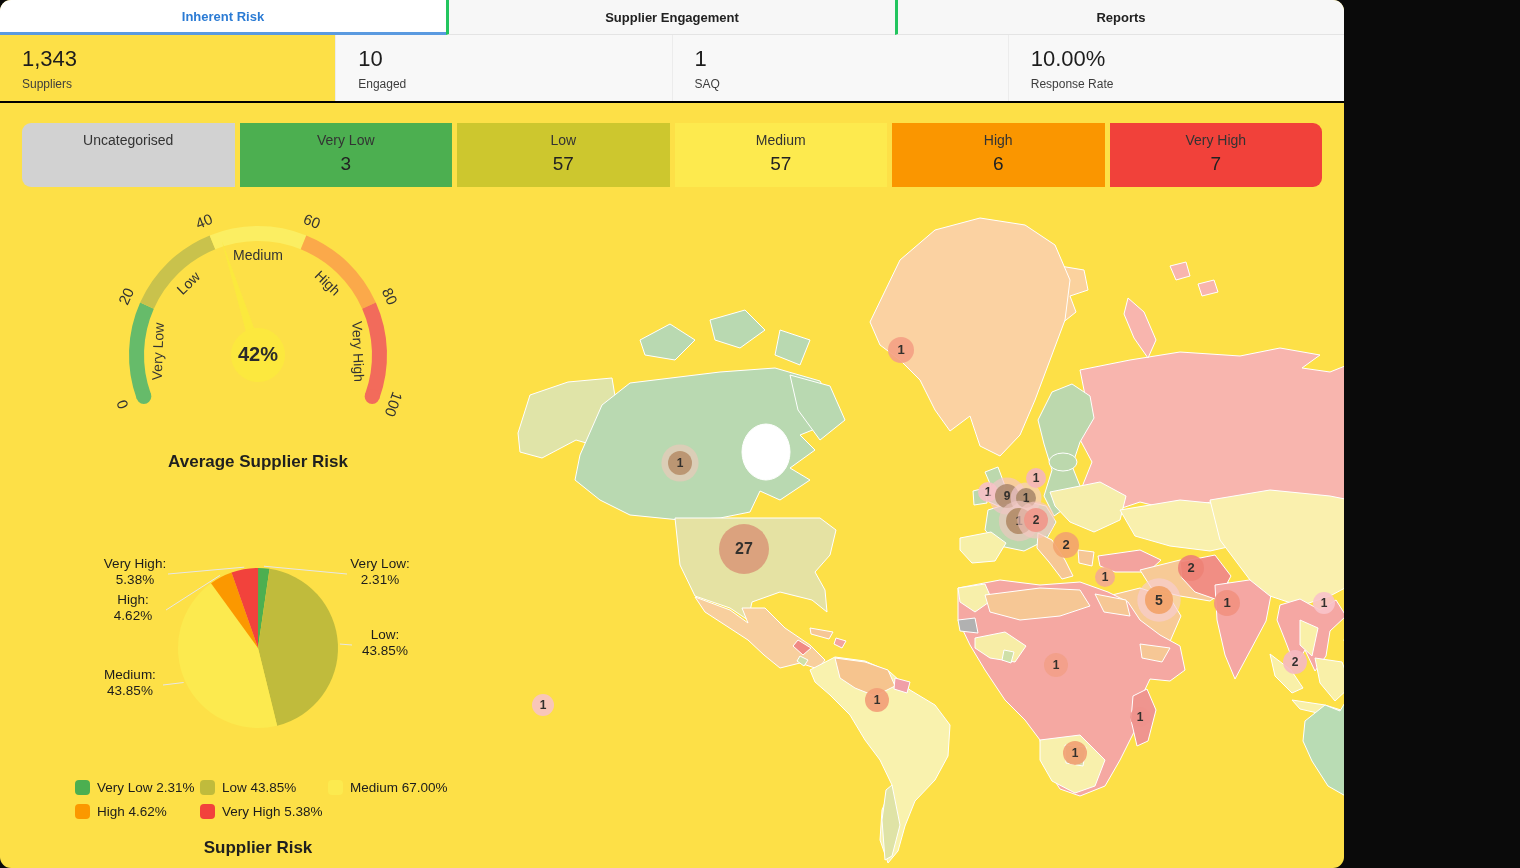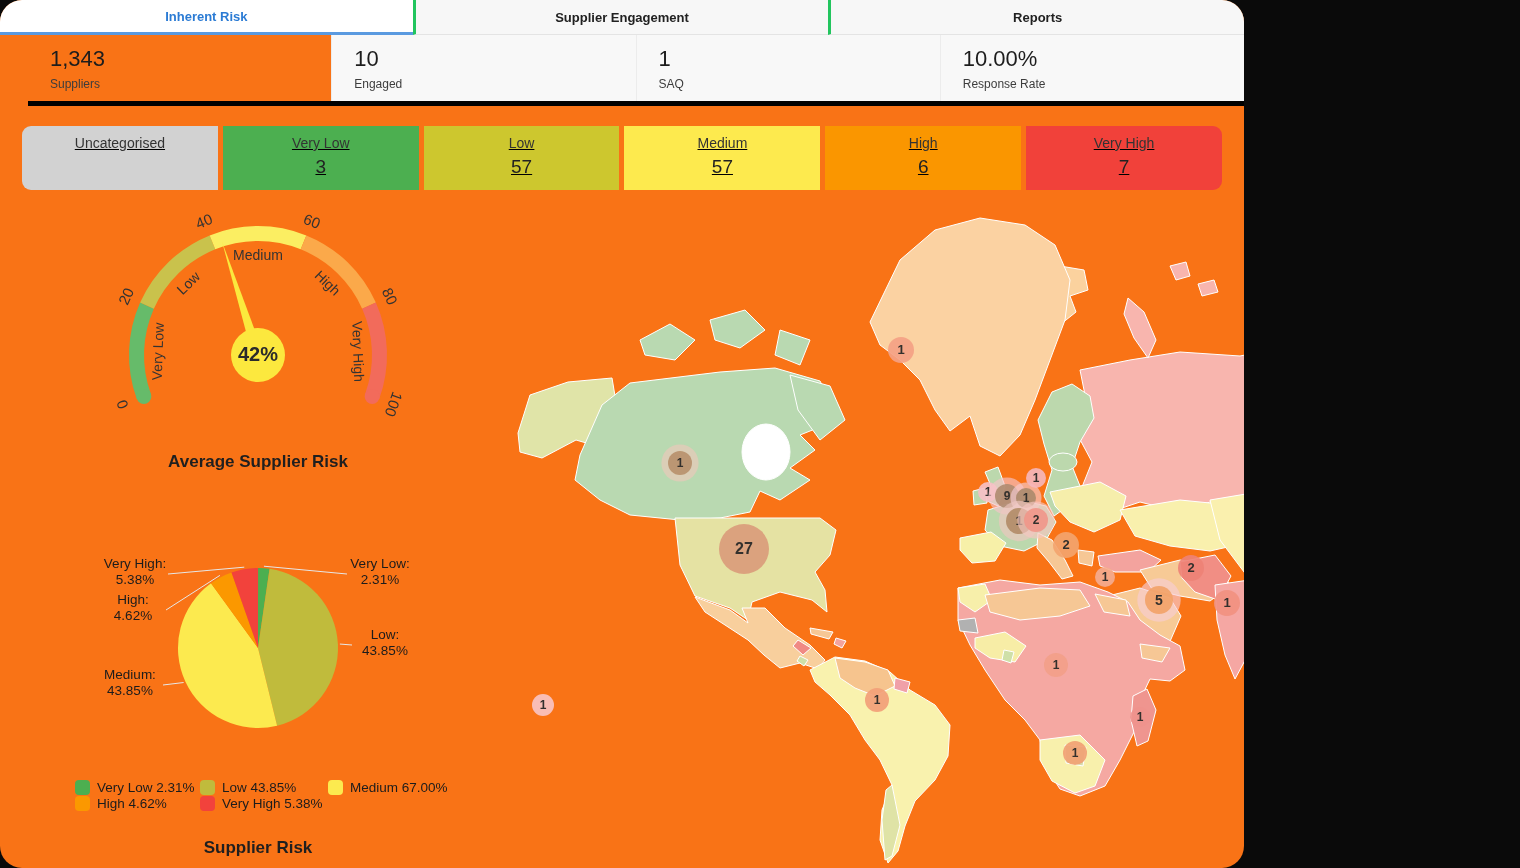--- a/index.html
+++ b/index.html
@@ -1,43 +1,43 @@
 <!DOCTYPE html>
 <html><head>
 <meta charset="utf-8">
 <style>
   html,body{margin:0;padding:0;background:#0a0a0a;font-family:"Liberation Sans",sans-serif;}
-  .app{position:relative;width:1244px;height:868px;background:#f97316;border-radius:22px;overflow:hidden;}
+  .app{position:relative;width:1344px;height:868px;background:#fde047;border-radius:11px;overflow:hidden;}
   
   .tabs{display:flex;height:35px;}
   .tab{flex:1;display:flex;align-items:center;justify-content:center;font-size:13px;font-weight:bold;
        color:#212121;background:#f7f7f7;border-bottom:1px solid #e4e4e4;border-left:3px solid #22c55e;cursor:pointer;}
   .tab:first-child{border-left:none;}
   .tab.active{background:#fff;color:#2b7bd4;border-bottom:3px solid #5a9ae0;}
   
-  .stats{display:flex;height:66px;border-bottom:5px solid #000000;margin-left:28px;}
+  .stats{display:flex;height:66px;border-bottom:2px solid #000000;}
   .stat{flex:1;padding:11px 0 0 22px;border-left:1px solid #ececec;}
   .stat:first-child{border-left:none;}
   .stat.shaded{background:#f8f8f8;}
   .stat .v{font-size:22px;color:#1d1d1d;}
   .stat .l{font-size:12px;color:#3d3d3d;margin-top:5px;}
   
-  .bands{display:flex;gap:5px;margin:20px 22px 0 22px;height:64px;text-decoration:underline;}
+  .bands{display:flex;gap:5px;margin:20px 22px 0 22px;height:64px;}
   .band{flex:1;text-align:center;padding-top:9px;cursor:pointer;}
   .band:first-child{border-radius:9px 0 0 9px;}
   .band:last-child{border-radius:0 9px 9px 0;}
   .band .bl{font-size:14px;color:#333;}
   .band .bv{font-size:19px;color:#222;margin-top:5px;}
   
   .chart-title{position:absolute;width:340px;text-align:center;font-weight:bold;font-size:17px;color:#1f1f1f;}
   #gauge-svg{position:absolute;left:88px;top:203px;}
   .gauge-title{left:88px;top:452px;}
   #pie-svg{position:absolute;left:55px;top:548px;}
   .pie-legend{position:absolute;left:75px;top:780px;width:395px;display:grid;
-              grid-template-columns:125px 128px auto;row-gap:1px;}
+              grid-template-columns:125px 128px auto;row-gap:9px;}
   .legend-item{display:flex;align-items:center;font-size:13.5px;color:#1c1c1c;cursor:pointer;}
   .legend-swatch{width:15px;height:15px;border-radius:4px;margin-right:7px;flex:0 0 auto;}
   .pie-title{left:88px;top:838px;}
   
   .map{position:absolute;left:480px;top:200px;width:1040px;height:668px;}
   .map svg{display:block;}
   .map-btn{position:absolute;width:30px;height:26px;border-radius:8px;border:none;cursor:pointer;
            display:flex;align-items:center;justify-content:center;font-size:15px;line-height:1;padding:0;}
   .map-btn.blue{background:#5b8cda;color:#fff;}
   .map-btn.gray{background:#d9d9d9;color:#9b9b9b;}

